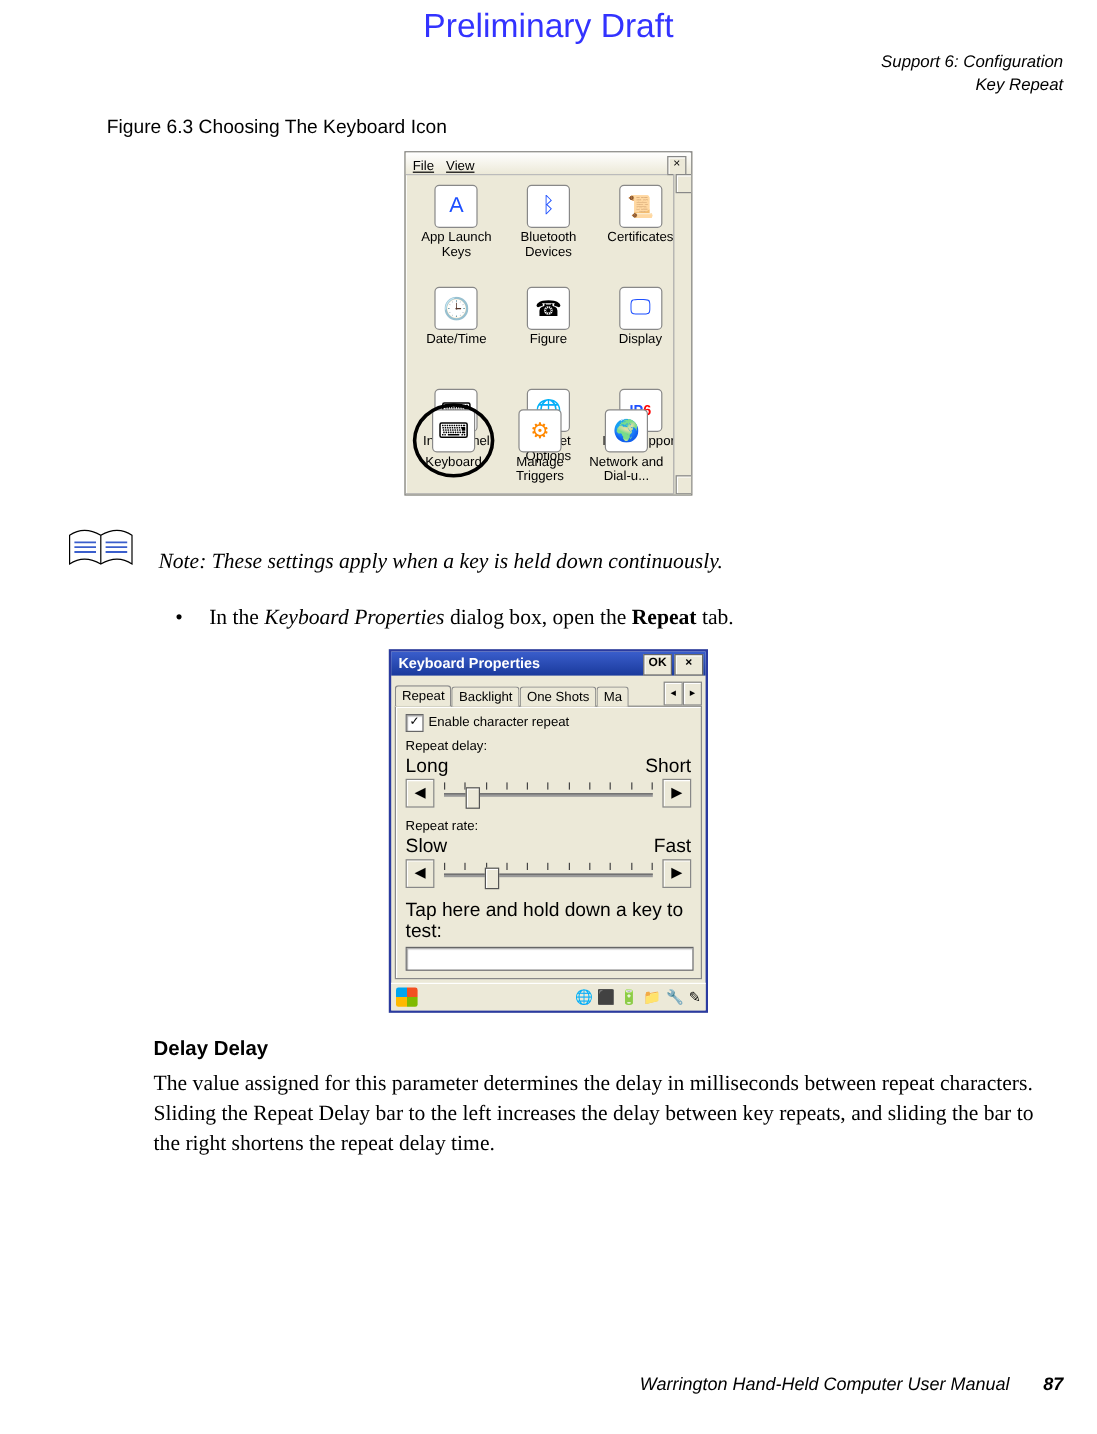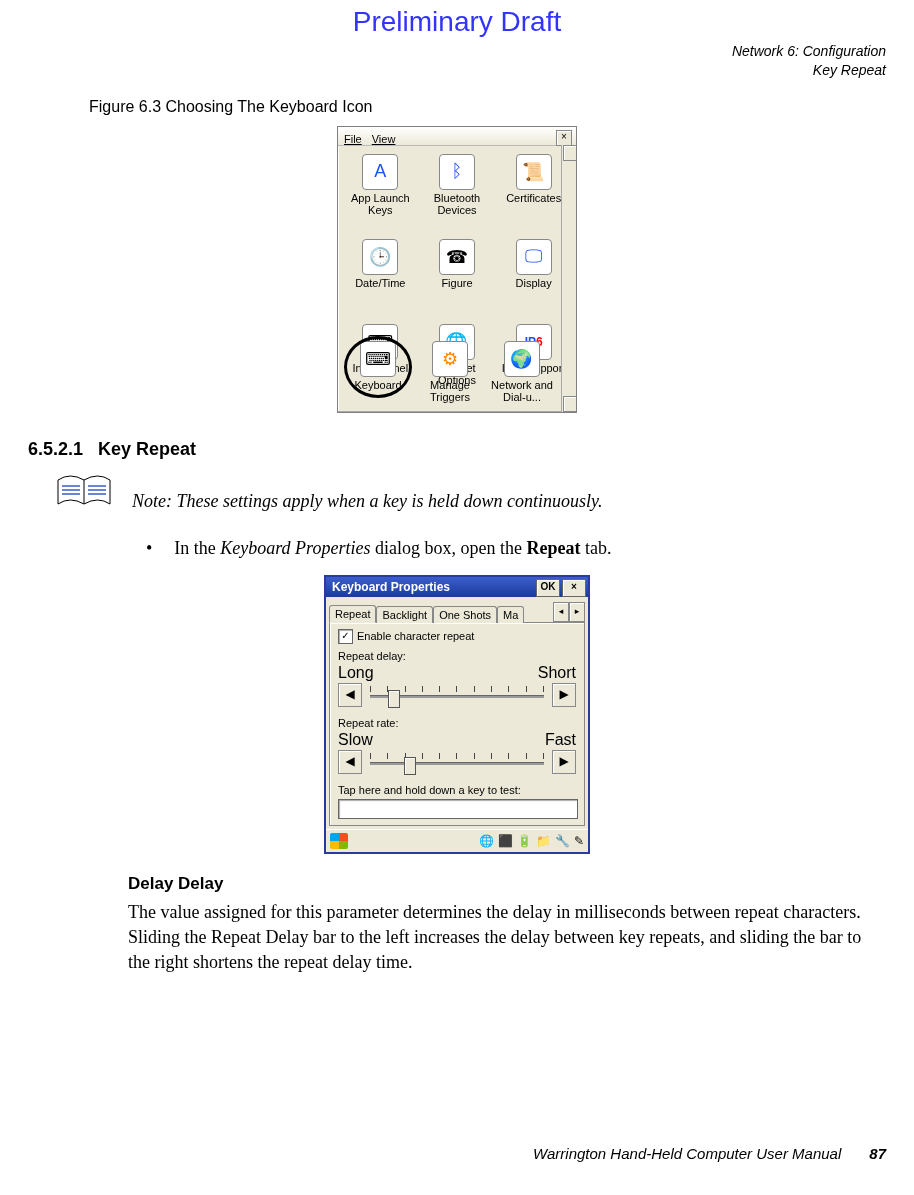--- a/index.html
+++ b/index.html
@@ -229,21 +229,21 @@
   }
   .ticks {
     position:absolute;left:4px;right:4px;top:2px;height:6px;
     display:flex;justify-content:space-between;
   }
   .ticks span { width:1px;height:6px;background:#444; }
   .thumb {
     position:absolute;top:6px;width:10px;height:16px;background:#ece9d8;
     border:1px solid #555;box-shadow:inset 1px 1px 0 #fff;
   }
-  .test-text { font-size:11px;margin:4px 0 3px 0; }
+  .test-text { font-size:16px;margin:4px 0 3px 0; }
   .test-input {
     border:1px solid #666;background:#fff;height:18px;width:100%;
     box-shadow:inset 1px 1px 1px #aaa;
   }
   .taskbar {
     height:22px;background:#ece9d8;border-top:1px solid #fff;
     display:flex;align-items:center;padding:0 4px;gap:2px;
   }
   .start-flag {
     width:18px;height:16px;
@@ -277,21 +277,21 @@
   .footer .pg { font-weight: bold; font-style: italic; }
 </style>
 </head>
 <body>
 
 <div class="page">
 
   <div class="draft-title">Preliminary Draft</div>
 
   <div class="header-block">
-    <div>Network 6: Configuration</div>
+    <div>Support 6: Configuration</div>
     <div>Key Repeat</div>
   </div>
 
   <div class="figure-caption">Figure 6.3  Choosing The Keyboard Icon</div>
 
   <div class="figure-wrap">
     <div class="screenshot1">
       <div class="menubar">
         <span><u>File</u></span>
         <span><u>View</u></span>
@@ -351,23 +351,20 @@
         <div class="grid-item">
             <div class="grid-icon green">🌍</div>
             <div class="grid-label">Network and Dial-u...</div>
           </div>
       </div>
       <div class="scrollbar-r"></div>
       <div class="circle-mark"></div>
     </div>
   </div>
 
-  <div class="section-heading">
-    <span>6.5.2.1</span>&nbsp;&nbsp;&nbsp;<span>Key Repeat</span>
-  </div>
 
   <div class="note-row">
     <div class="book-icon">
       <svg viewBox="0 0 56 38">
         <path d="M2 6 Q14 -2 28 6 Q42 -2 54 6 L54 30 Q42 22 28 30 Q14 22 2 30 Z" fill="#fff" stroke="#000" stroke-width="1"></path>
         <path d="M28 6 L28 30" stroke="#000" stroke-width="1"></path>
         <path d="M6 12 L24 12 M6 16 L24 16 M6 20 L24 20" stroke="#3a5ecc" stroke-width="1.5"></path>
         <path d="M32 12 L50 12 M32 16 L50 16 M32 20 L50 20" stroke="#3a5ecc" stroke-width="1.5"></path>
       </svg>
     </div>

